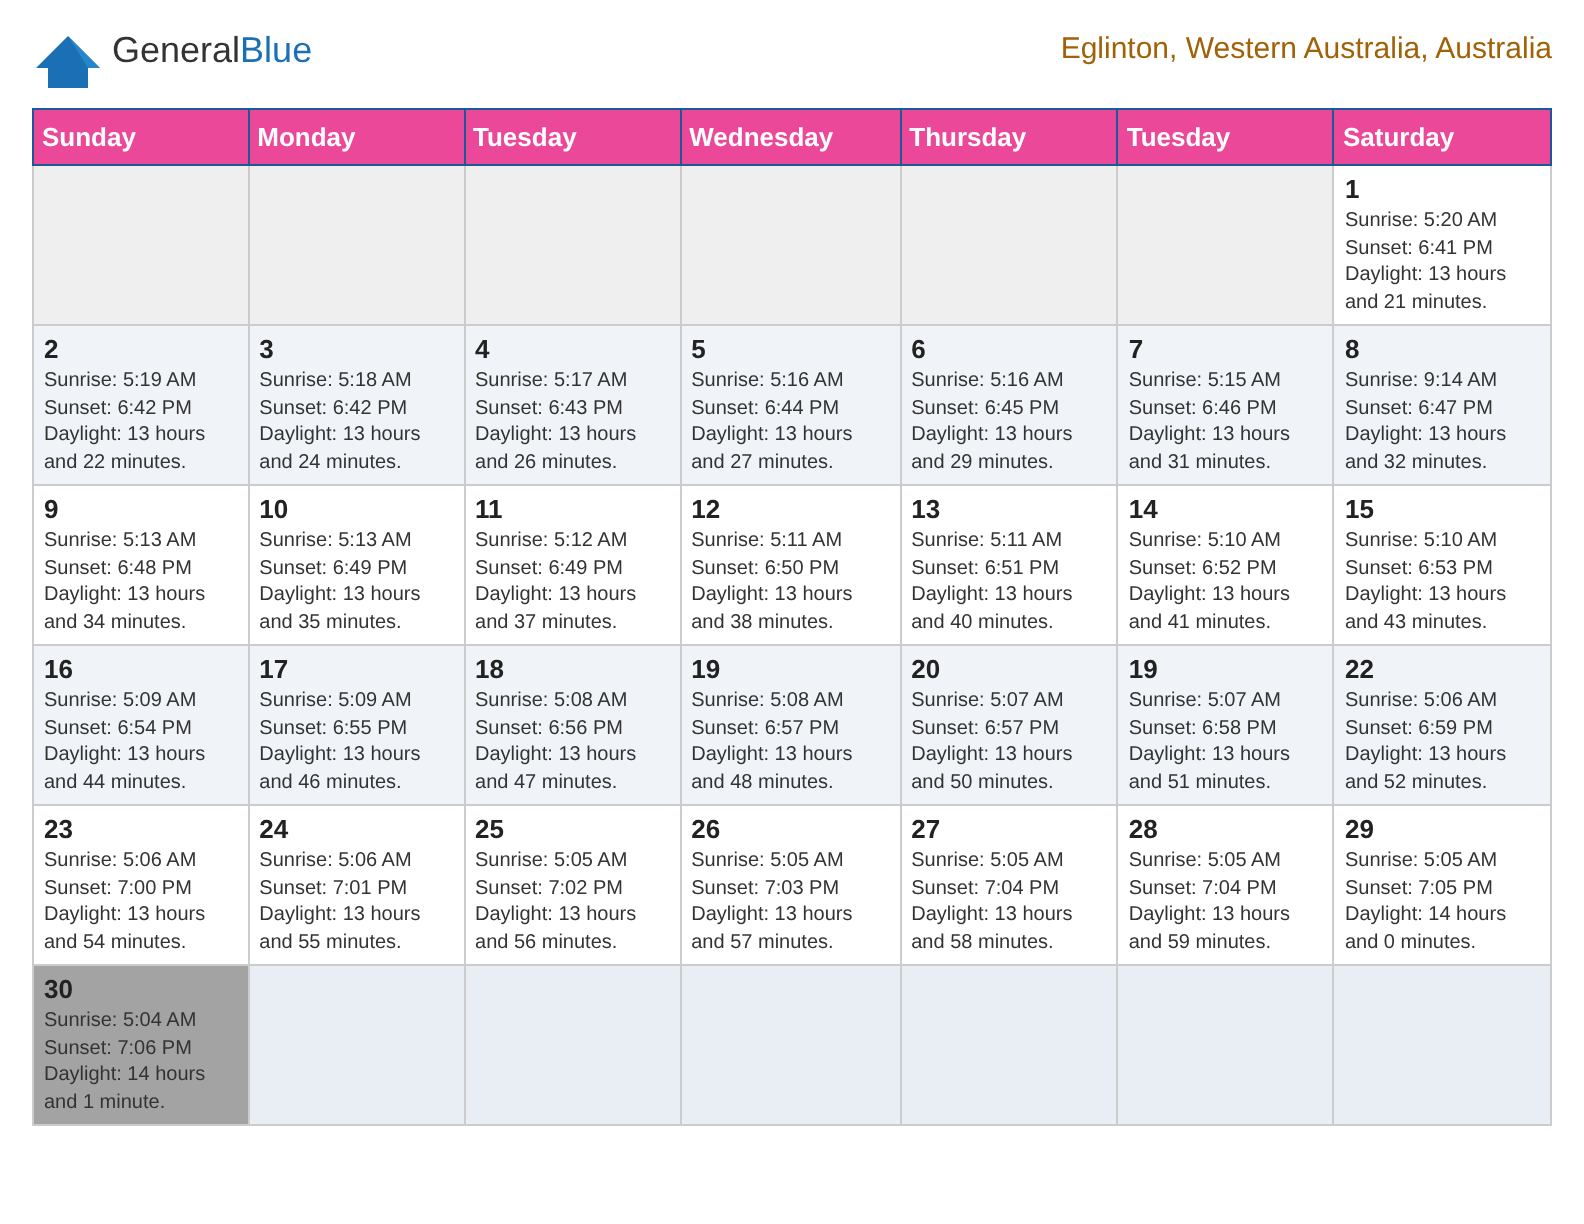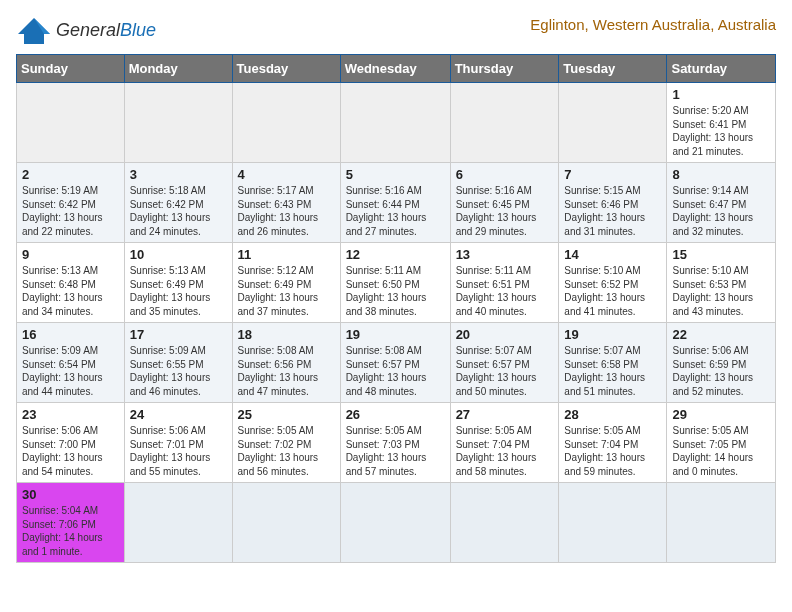--- a/index.html
+++ b/index.html
@@ -11,23 +11,22 @@
       padding: 16px;
     }
     .header-section {
       display: flex;
       justify-content: space-between;
       align-items: flex-start;
       margin-bottom: 8px;
     }
     .logo {
       display: flex;
-      align-items: center;
+      align-items: flex-start;
       gap: 4px;
-      font-style: italic;
     }
     .logo-text {
       font-size: 18px;
       color: #333;
       line-height: 1.1;
     }
     .logo-text span {
       color: #1a6fb5;
     }
     .logo-icon {
@@ -45,21 +44,21 @@
     .subtitle {
       font-size: 15px;
       color: #a16207;
     }
     .calendar-table {
       width: 100%;
       border-collapse: collapse;
       border: 1px solid #ccc;
     }
     .calendar-table th {
-      background: #737373;
+      background: #ec4899;
       color: #fff;
       font-size: 13px;
       font-weight: bold;
       padding: 6px 4px;
       text-align: left;
       border: 1px solid #1a5a99;
     }
     .calendar-table td {
       border: 1px solid #ccc;
       vertical-align: top;
@@ -87,21 +86,21 @@
       line-height: 1.35;
     }
     .calendar-table tr:nth-child(odd) td:not(.empty) {
       background: #fff;
     }
     .week-row-1 td { background: #ffffff; }
     .week-row-2 td { background: #f0f4f8; }
     .week-row-3 td { background: #ffffff; }
     .week-row-4 td { background: #f0f4f8; }
     .week-row-5 td { background: #ffffff; }
-    .week-row-6 td { background: #d946ef; }
+    .week-row-6 td { background: #a3a3a3; }
     .week-row-2 td.empty, .week-row-4 td.empty, .week-row-6 td.empty { background: #e8eef3; }
     .week-row-1 td.empty, .week-row-3 td.empty, .week-row-5 td.empty { background: #efefef; }
   </style>
 </head>
 <body>
 
 <div class="header-section">
   <div class="logo">
     <svg class="logo-icon" viewBox="0 0 36 30" xmlns="http://www.w3.org/2000/svg">
       <rect x="0" y="0" width="36" height="30" fill="white"></rect>

